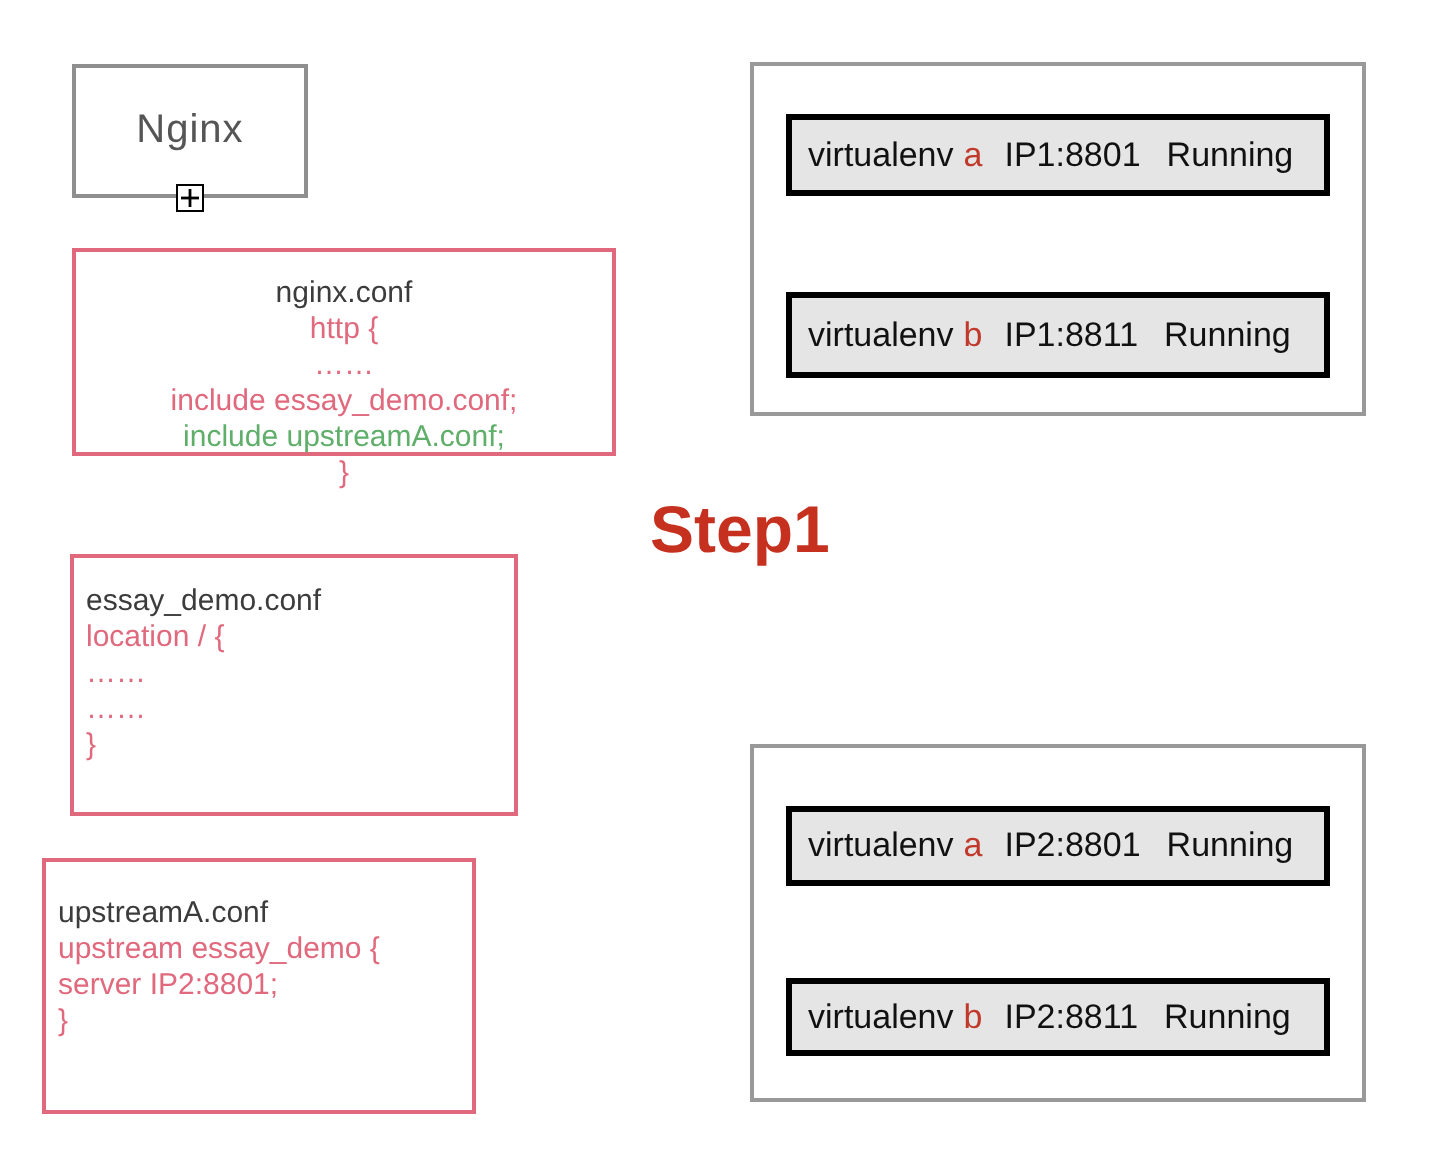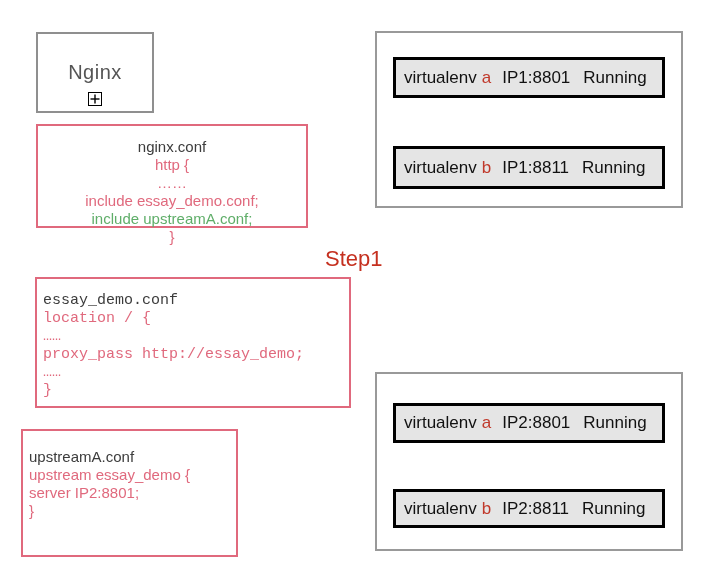--- a/index.html
+++ b/index.html
@@ -13,48 +13,48 @@
   *{margin:0;padding:0;box-sizing:border-box;}
   html,body{background:#fff;}
   body{
     font-family:"Liberation Sans","DejaVu Sans",sans-serif;
     width:720px;height:588px;position:relative;overflow:hidden;
   }
   .canvas{position:absolute;left:0;top:0;width:720px;height:588px;background:#fff;}
 
   
   .nginx-box{
-    position:absolute;left:36px;top:32px;width:118px;height:81px;
+    position:absolute;left:36px;top:32px;width:118px;height:67px;
     border:2px solid var(--gray_border);
     display:flex;align-items:center;justify-content:center;
   }
   .nginx-label{font-size:20px;color:#555;letter-spacing:.5px;}
   .plus-icon{
     position:absolute;left:88px;top:92px;width:14px;height:14px;
     background:#fff;border:1.5px solid #000;
     display:flex;align-items:center;justify-content:center;
   }
   .plus-icon svg{display:block;}
 
   
   .conf-box{
     position:absolute;border:2px solid var(--pink);background:#fff;
     padding:12px 6px 0 6px;font-size:15px;line-height:18px;
   }
   .conf-nginx{left:36px;top:124px;width:272px;height:104px;text-align:center;}
-  .conf-essay{left:35px;top:277px;width:316px;height:131px;padding-top:13px;font-family:Liberation Mono, monospace;}
+  .conf-essay{left:35px;top:277px;width:224px;height:131px;padding-top:13px;}
   .conf-upstream{left:21px;top:429px;width:217px;height:128px;padding-top:17px;}
   .conf-title{color:var(--dark_text);}
   .code-line{color:var(--pink);}
   .code-line.green{color:var(--green);}
 
   
   .step-label{
     position:absolute;left:325px;top:246px;
-    font-size:22px;font-weight:normal;color:var(--step_red);
+    font-size:33px;font-weight:bold;color:var(--step_red);
   }
 
   
   .server-group{
     position:absolute;width:308px;border:2px solid #999;background:#fff;
   }
   .server-group.g1{left:375px;top:31px;height:177px;}
   .server-group.g2{left:375px;top:372px;height:179px;}
   .vm-box{
     position:absolute;left:16px;width:272px;height:41px;
@@ -92,21 +92,20 @@
     <div class="code-line">……</div>
     <div class="code-line">include essay_demo.conf;</div>
     <div class="code-line green">include upstreamA.conf;</div>
     <div class="code-line">}</div>
   </div>
 
   <div class="conf-box conf-essay">
     <div class="conf-title">essay_demo.conf</div>
     <div class="code-line">location / {</div>
     <div class="code-line">……</div>
-    <div class="code-line">proxy_pass http://essay_demo;</div>
     <div class="code-line">……</div>
     <div class="code-line">}</div>
   </div>
 
   <div class="conf-box conf-upstream">
     <div class="conf-title">upstreamA.conf</div>
     <div class="code-line">upstream essay_demo {</div>
     <div class="code-line">server IP2:8801;</div>
     <div class="code-line">}</div>
   </div>

